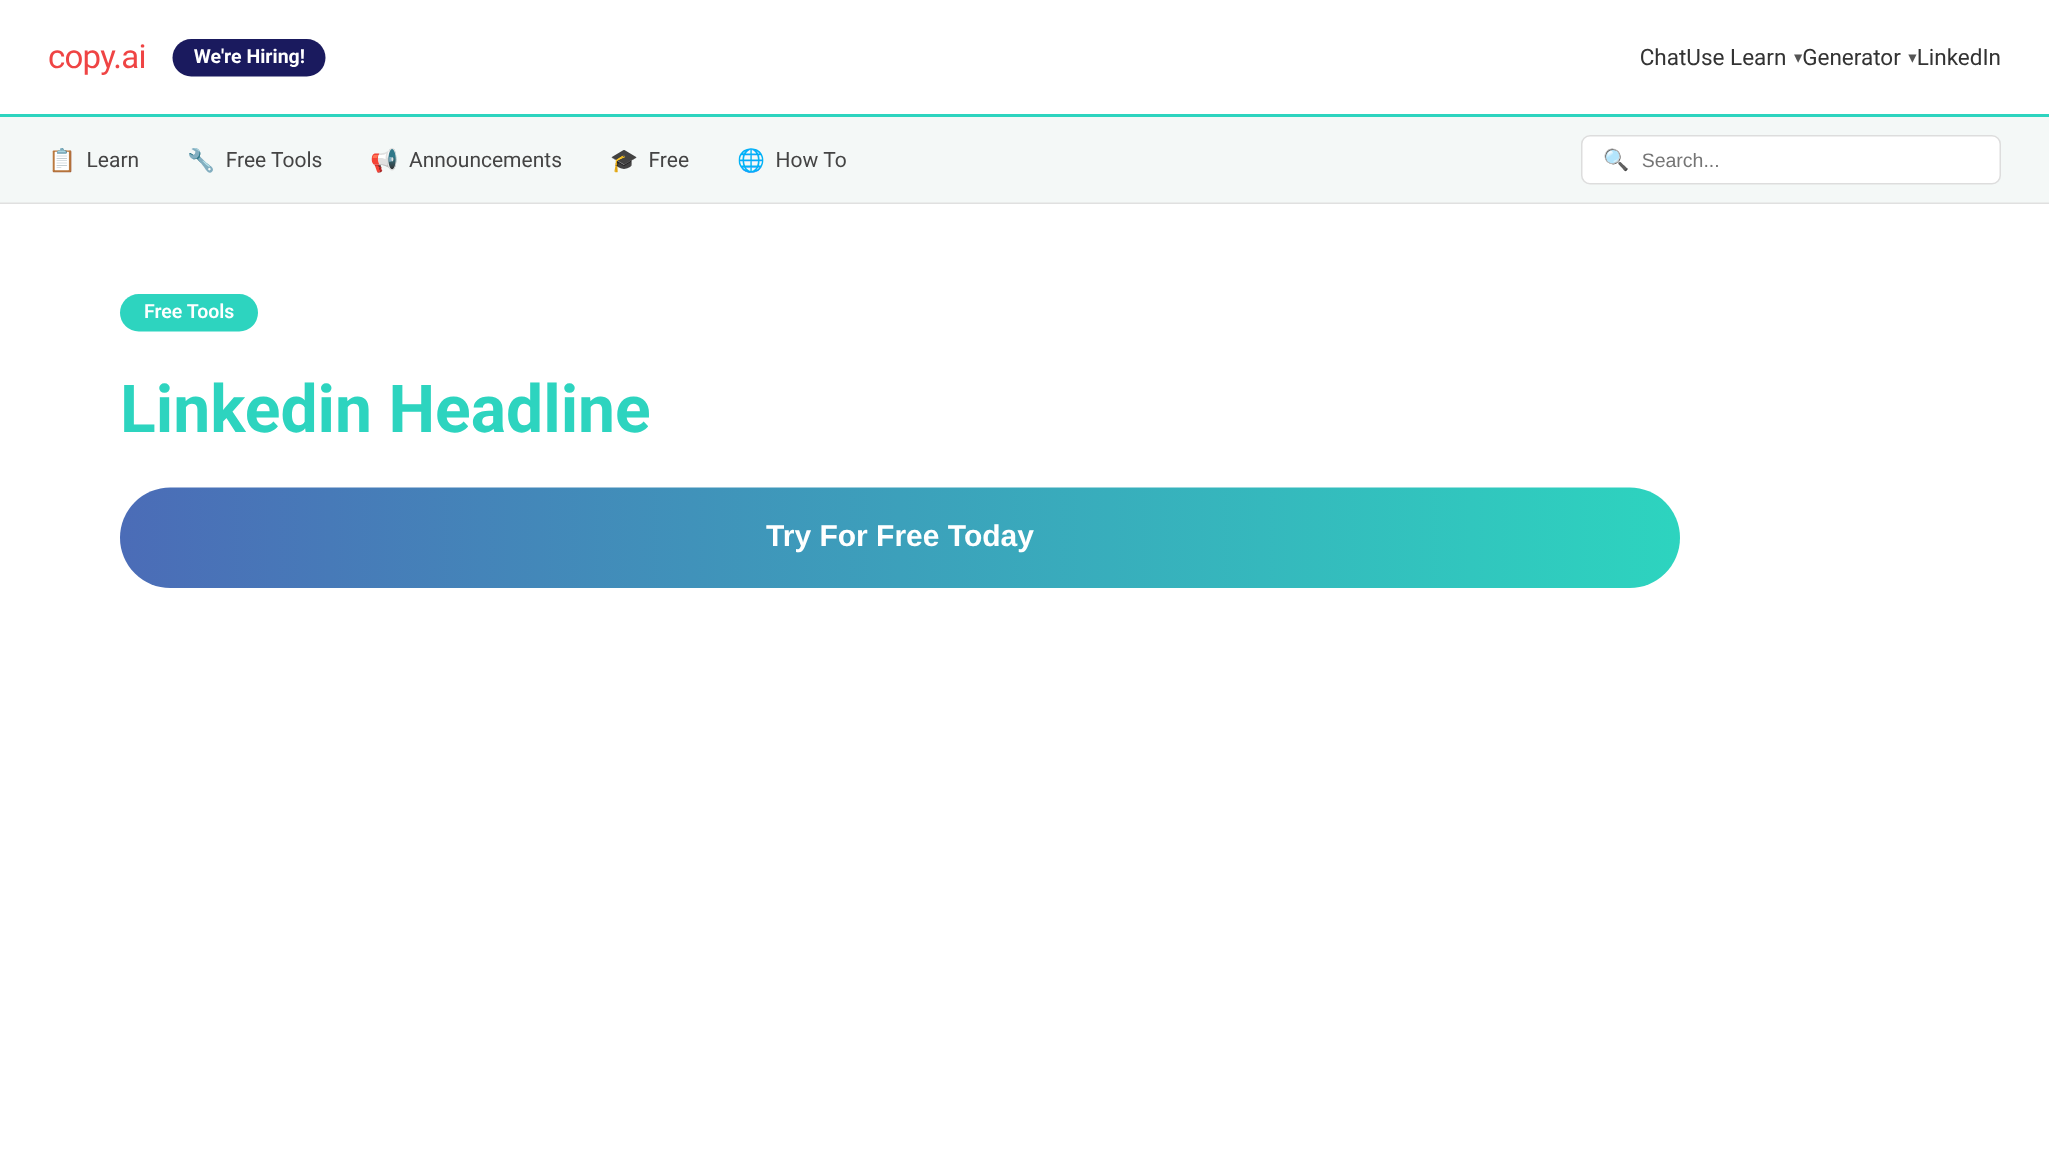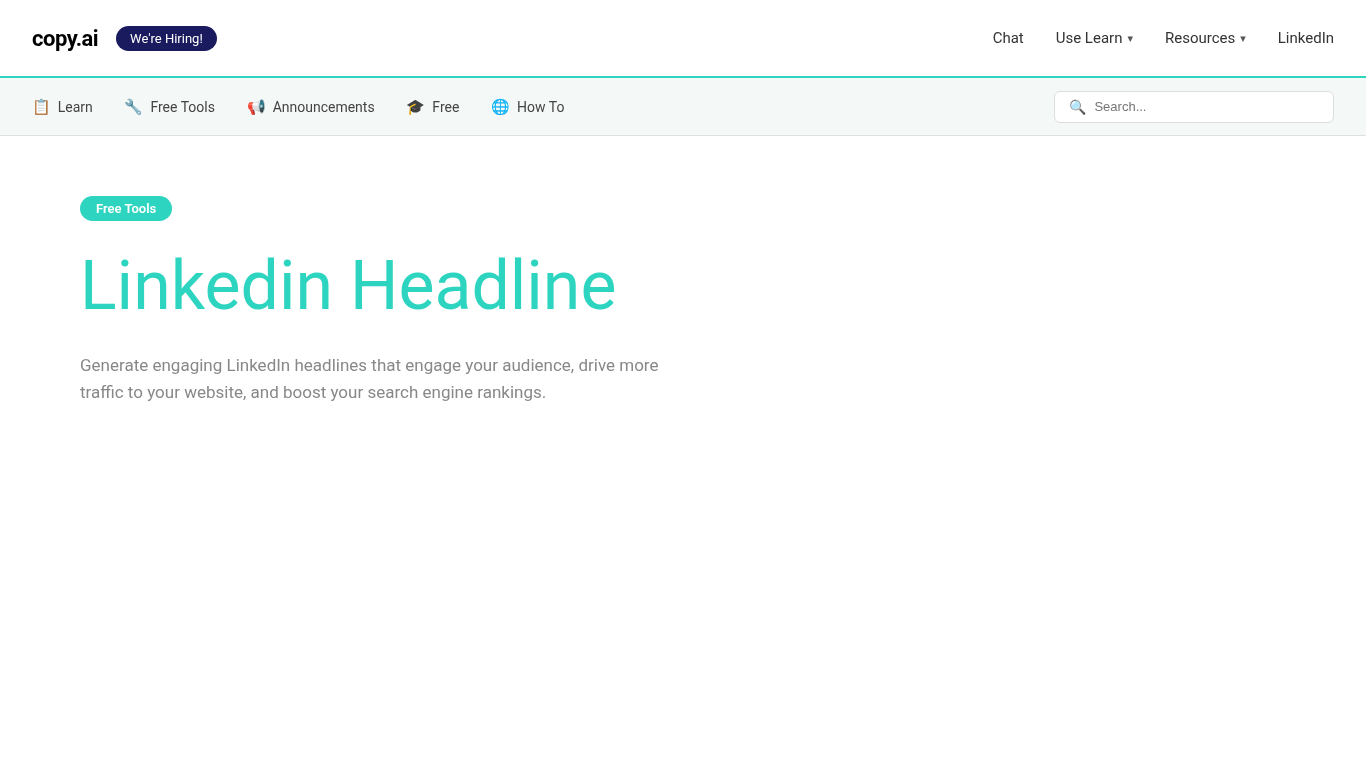--- a/index.html
+++ b/index.html
@@ -15,37 +15,36 @@
       background: #fff;
       border-bottom: 2px solid #2dd4bf;
     }
     .nav-left {
       display: flex;
       align-items: center;
       gap: 18px;
     }
     .logo {
       font-size: 22px;
-      font-weight: 700;
-      color: #000000;
+      font-weight: 400;
+      color: #ef4444;
       letter-spacing: -0.5px;
     }
     .hiring-badge {
       background: #1a1a5e;
       color: #fff;
       border-radius: 20px;
       padding: 5px 14px;
       font-size: 13px;
-      font-weight: 400;
+      font-weight: 700;
       cursor: pointer;
     }
     .nav-center {
       display: flex;
       align-items: center;
-      gap: 32px;
     }
     .nav-item {
       font-size: 15px;
       color: #333;
       cursor: pointer;
       display: flex;
       align-items: center;
       gap: 5px;
     }
     .nav-item .chevron {
@@ -138,22 +137,22 @@
       display: inline-block;
       background: #2dd4bf;
       color: #fff;
       border-radius: 20px;
       padding: 5px 16px;
       font-size: 13px;
       font-weight: 600;
       margin-bottom: 28px;
     }
     .hero-title {
-      font-size: 68px;
-      font-weight: 400;
+      font-size: 44px;
+      font-weight: 700;
       color: #2dd4bf;
       line-height: 1.1;
       margin-bottom: 28px;
     }
     .hero-description {
       font-size: 17px;
       color: #888;
       line-height: 1.6;
       max-width: 580px;
       margin-bottom: 48px;
@@ -183,21 +182,21 @@
   </div>
   <div class="nav-center">
     <span class="nav-item">
       <span>Chat</span>
     </span>
     <span class="nav-item">
       <span>Use Learn</span>
       <span class="chevron">▾</span>
     </span>
     <span class="nav-item">
-      <span>Resources</span>
+      <span>Generator</span>
       <span class="chevron">▾</span>
     </span>
     <span class="nav-item">
       <span>LinkedIn</span>
     </span>
   </div>
 </nav>
 
 <div class="sub-nav">
   <div class="sub-nav-links">
@@ -226,14 +225,14 @@
     <span class="search-icon">🔍</span>
     <input class="search-input" type="text" placeholder="Search..." style="">
   </div>
 </div>
 
 <section class="hero">
   <span class="free-tools-badge">Free Tools</span>
   <h1 class="hero-title">
     <span>Linkedin Headline</span><br>
   </h1>
-  <p class="hero-description">Generate engaging LinkedIn headlines that engage your audience, drive more traffic to your website, and boost your search engine rankings.</p>
+  <button class="try-free-btn">Try For Free Today</button>
 </section>
 
 </body></html>

